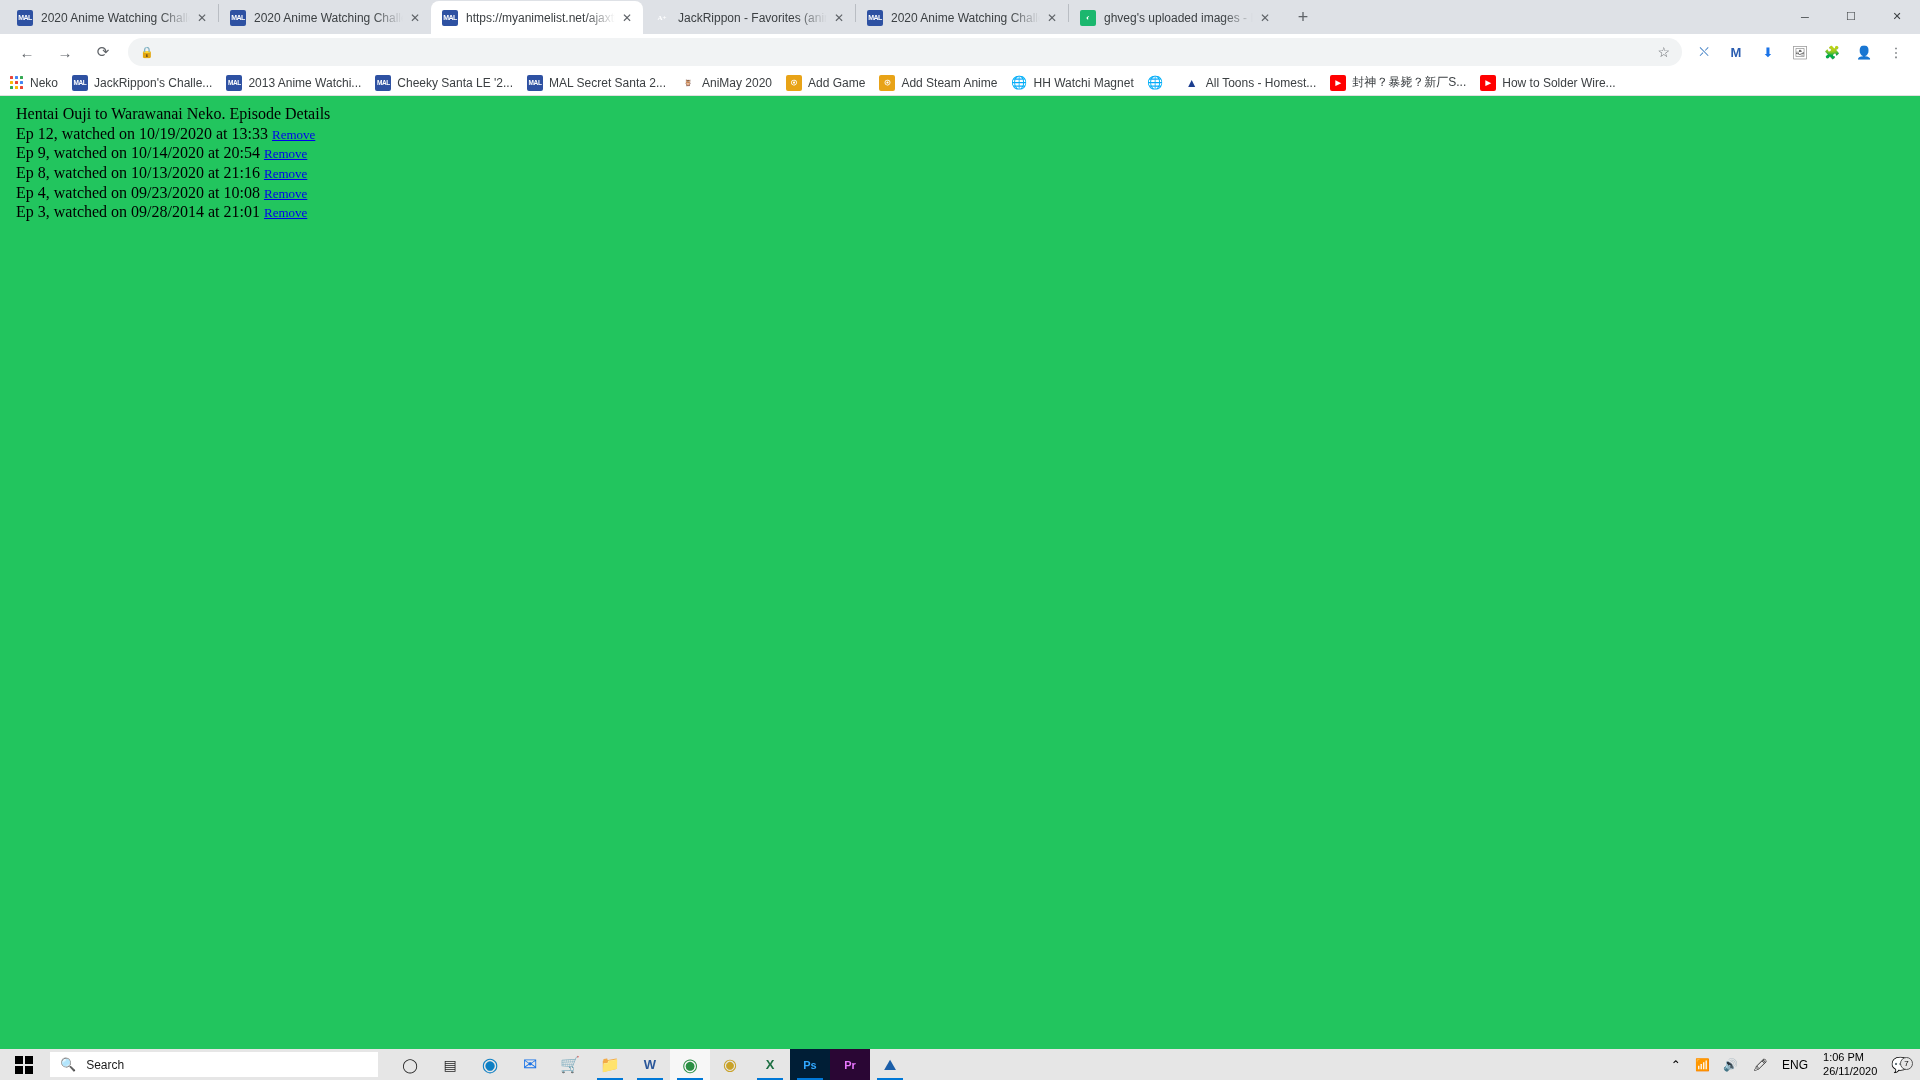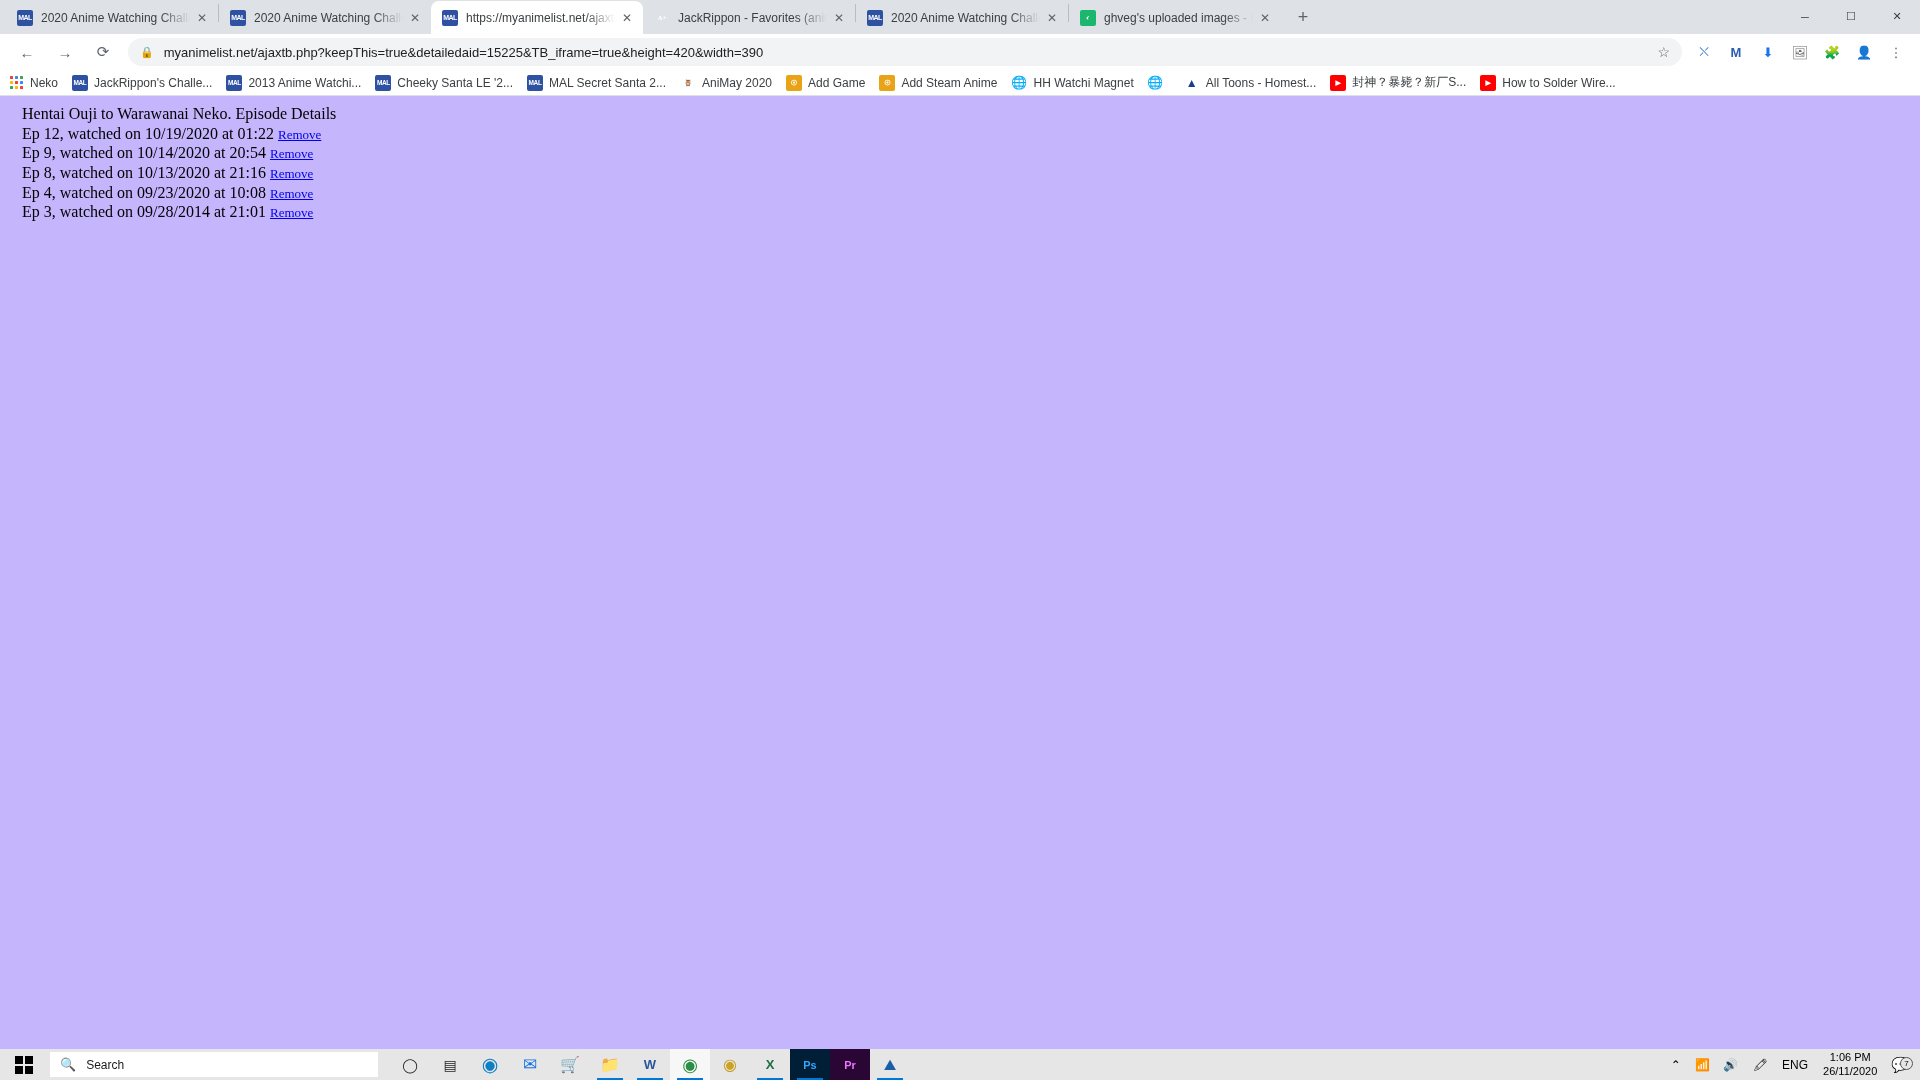--- a/index.html
+++ b/index.html
@@ -110,24 +110,24 @@
   .bmi-deer { background:transparent; font-size:13px; }
   .bmi-steam { background:#e8a317; border-radius:50%; }
   .bmi-globe { background:transparent; }
   .bmi-toons { background:#fff; }
   .bmi-yt { background:#ff0000; border-radius:3px; }
   .grid-dots { display:grid; grid-template-columns:repeat(3,3px); grid-gap:2px; }
   .grid-dots i { width:3px;height:3px;display:block;border-radius:0.5px;}
 
   
   .page {
-    flex: 1; background:#c4b5fd; overflow:hidden;
+    flex: 1; background:#22c55e; overflow:hidden;
     font-family: "Liberation Serif", serif;
     font-size: 16px; color:#000;
-    padding: 8px 0 0 22px;
+    padding: 8px 0 0 16px;
     line-height: 1.23;
   }
   .ep-line { white-space: nowrap; }
   .ep-line a { color:#0000ee; font-size: 13px; text-decoration: underline; }
 
   
   .taskbar {
     position:absolute; bottom:0; left:0;
     width: 1920px; height: 31px;
     background: #e6e6e6;
@@ -154,21 +154,21 @@
     background:#0078d7;
   }
   .tray {
     margin-left:auto; display:flex; align-items:center; height:31px;
     padding-right: 6px;
   }
   .tray .tr {
     padding: 0 7px; display:flex;align-items:center;justify-content:center;
     height:31px; font-size:12px;
   }
-  .clock { display:flex; flex-direction:column; align-items:center; line-height:1.25;
+  .clock { display:flex; flex-direction:column; align-items:flex-start; line-height:1.25;
     font-size:11px; padding: 0 8px; }
   .notif { padding-right: 4px; padding-left: 6px; position:relative; display:flex;align-items:center; }
   .badge {
     position:absolute; right:1px; bottom:4px;
     width: 13px; height:13px; border-radius:50%;
     border:1px solid #555; background:#e6e6e6;
     font-size:8px; display:flex;align-items:center;justify-content:center;
   }
 </style>
 </head>
@@ -226,21 +226,20 @@
     </div>
   </div>
 
   <div class="toolbar">
     <div class="navbtn">←</div>
     <div class="navbtn">→</div>
     <div class="navbtn">⟳</div>
 
     <div class="omnibox">
       <span class="lock">🔒</span>
-      <span class="urltext">myanimelist.net/ajaxtb.php?keepThis=true&amp;detailedaid=15225&amp;TB_iframe=true&amp;height=420&amp;width=390</span>
       <span class="star">☆</span>
     </div>
 
     <div class="toolbar-icons">
       <div class="ticon" style="color:#4a86c7;">⛌</div>
       <div class="ticon" style="color:#2a5db0;font-weight:bold;">M</div>
       <div class="ticon" style="color:#1a73e8;">⬇</div>
       <div class="ticon" style="color:#6a6a6a;">🖼</div>
       <div class="ticon" style="color:#5f6368;">🧩</div>
       <div class="ticon" style="color:#e8a317;">👤</div>
@@ -325,21 +324,21 @@
     <div class="bm">
       <span class="bmi bmi-yt" style="font-size:7px;">▶</span>
       <span>How to Solder Wire...</span>
     </div>
   </div>
 
   <div class="page">
     <div>Hentai Ouji to Warawanai Neko. Episode Details</div>
 
     <div class="ep-line">
-      <span>Ep 12, watched on 10/19/2020 at 01:22</span>
+      <span>Ep 12, watched on 10/19/2020 at 13:33</span>
       <a href="#">Remove</a>
     </div>
     <div class="ep-line">
       <span>Ep 9, watched on 10/14/2020 at 20:54</span>
       <a href="#">Remove</a>
     </div>
     <div class="ep-line">
       <span>Ep 8, watched on 10/13/2020 at 21:16</span>
       <a href="#">Remove</a>
     </div>

